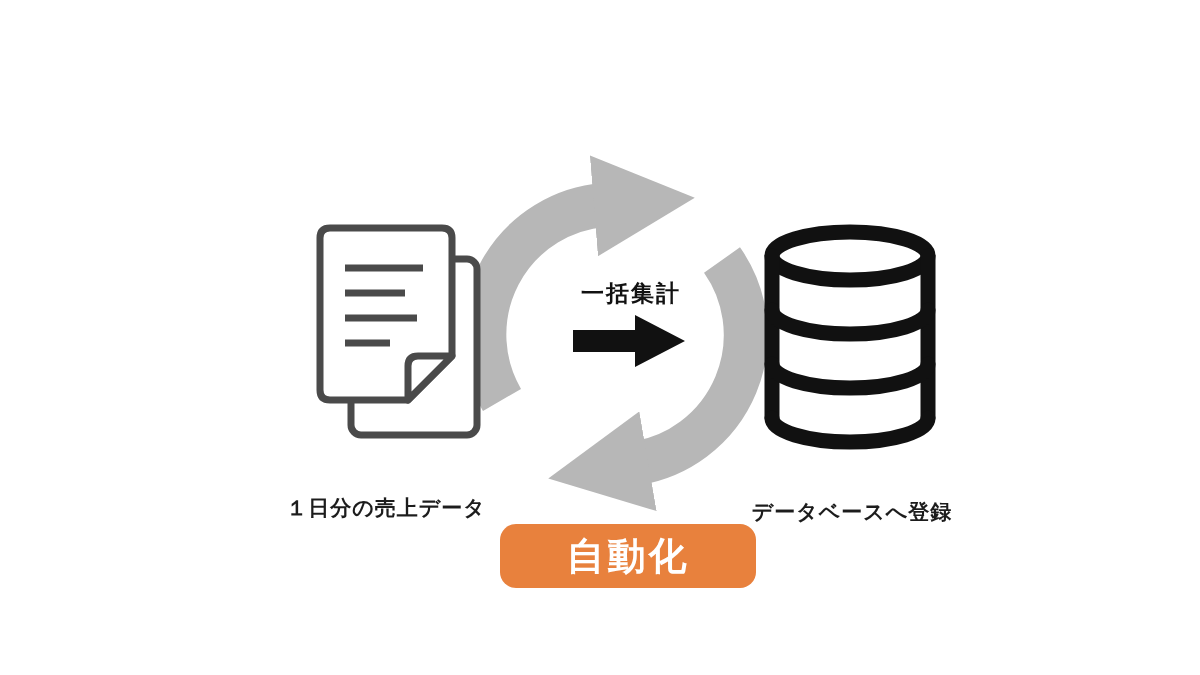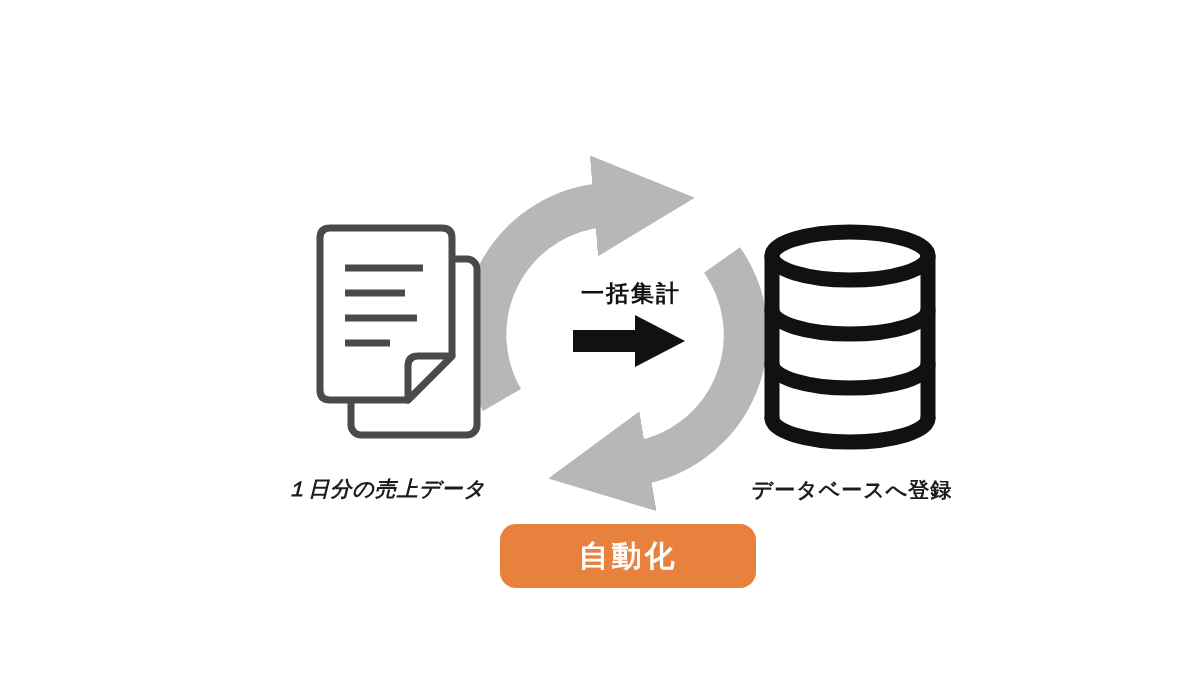--- a/index.html
+++ b/index.html
@@ -43,21 +43,21 @@
     height: 64px;
     background: #E8813D;
     border-radius: 16px;
     display: flex;
     align-items: center;
     justify-content: center;
   }
   .badge-text {
     color: #ffffff;
     font-weight: bold;
-    font-size: 30px;
+    font-size: 38px;
     letter-spacing: 3px;
   }
 </style>
 </head>
 <body>
 
 <div class="canvas">
 
   <svg class="abs" style="left:385px; top:95px;" width="460" height="480" viewBox="0 0 460 480">
     <defs>
@@ -95,21 +95,21 @@
       <path d="M 14 196 A 78 24 0 0 0 170 196"></path>
     </g>
   </svg>
 
   <div class="arrow-label" style="left:531px; top:278px; width:200px;">一括集計</div>
 
   <svg class="abs" style="left:573px; top:315px;" width="118" height="54" viewBox="0 0 118 54">
     <polygon points="0,15 62,15 62,0 112,26 62,52 62,37 0,37" fill="#111111"></polygon>
   </svg>
 
-  <div class="label" style="left:236px; top:475px; width:300px;font-style:italic;">１日分の売上データ</div>
+  <div class="label" style="left:236px; top:494px; width:300px;">１日分の売上データ</div>
 
-  <div class="label" style="left:702px; top:476px; width:300px;">データベースへ登録</div>
+  <div class="label" style="left:702px; top:498px; width:300px;">データベースへ登録</div>
 
   <div class="badge">
     <span class="badge-text">自動化</span>
   </div>
 
 </div>
 
 </body></html>

